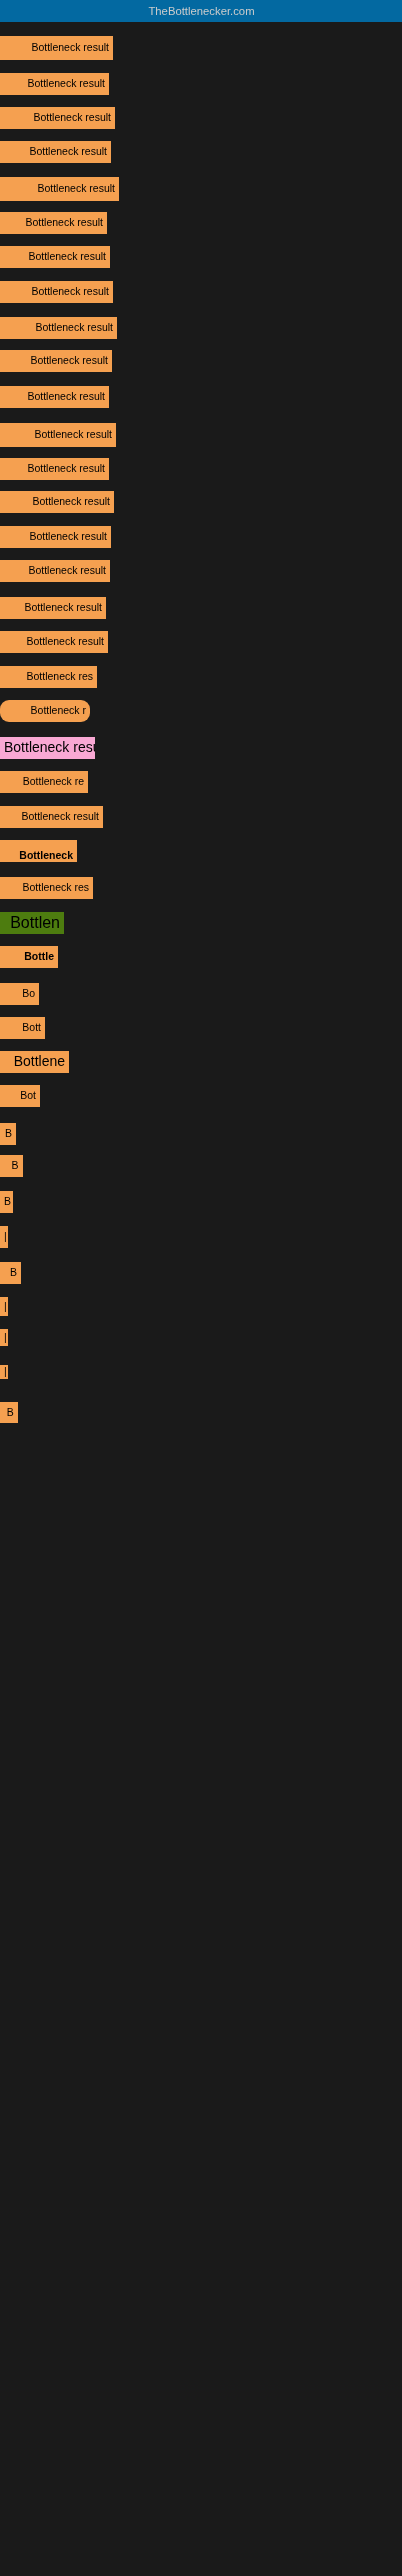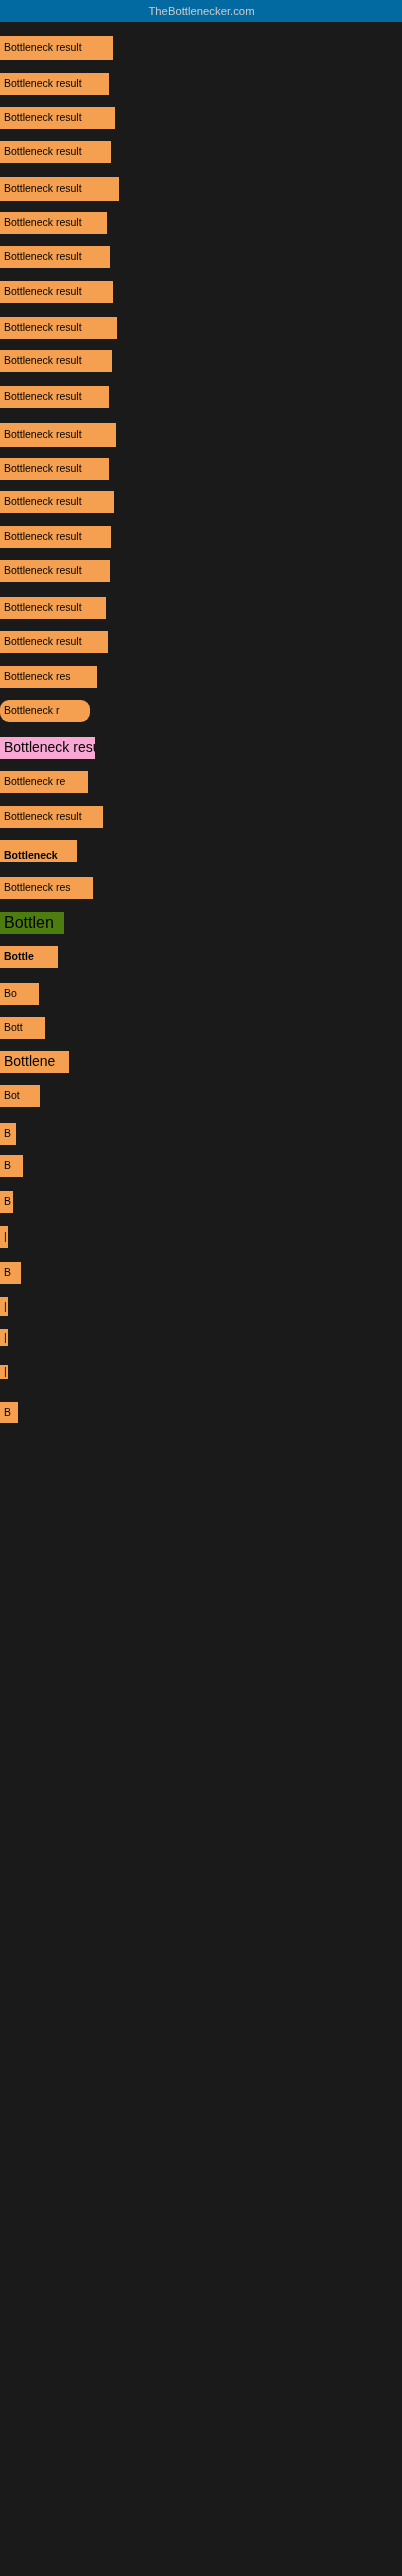--- a/index.html
+++ b/index.html
@@ -22,21 +22,21 @@
       background-color: #0369a1;
     }
   </style>
 </head>
 <body>
 
 <div class="site-title">
   <span>TheBottlenecker.com</span>
 </div>
 
-<div style="position:relative; width:339px; height:2536px; background-color:#1a1a1a;">
+<div style="position:relative; width:339px; height:2536px; background-color:#1a1a1a;text-align:right;">
 <div style="position: absolute; left: 0px; top: 14.5px; width: 113px; height: 24px; background-color: rgb(245, 160, 80); color: rgb(0, 0, 0); font-size: 10.5px; padding: 2.4px 4px; overflow: hidden; white-space: nowrap; line-height: 19.3px;">Bottleneck result</div>
     <div style="position: absolute; left: 0px; top: 51px; width: 109px; height: 22.5px; background-color: rgb(245, 160, 80); color: rgb(0, 0, 0); font-size: 10.5px; padding: 2.4px 4px; overflow: hidden; white-space: nowrap; line-height: 17.7px;">Bottleneck result</div>
     <div style="position: absolute; left: 0px; top: 85px; width: 115px; height: 22.5px; background-color: rgb(245, 160, 80); color: rgb(0, 0, 0); font-size: 10.5px; padding: 2.4px 4px; overflow: hidden; white-space: nowrap; line-height: 17.7px;">Bottleneck result</div>
     <div style="position: absolute; left: 0px; top: 119px; width: 111px; height: 22.5px; background-color: rgb(245, 160, 80); color: rgb(0, 0, 0); font-size: 10.5px; padding: 2.4px 4px; overflow: hidden; white-space: nowrap; line-height: 17.7px;">Bottleneck result</div>
     <div style="position: absolute; left: 0px; top: 155px; width: 119px; height: 24px; background-color: rgb(245, 160, 80); color: rgb(0, 0, 0); font-size: 10.5px; padding: 2.4px 4px; overflow: hidden; white-space: nowrap; line-height: 19.3px;">Bottleneck result</div>
     <div style="position: absolute; left: 0px; top: 190px; width: 107px; height: 22.5px; background-color: rgb(245, 160, 80); color: rgb(0, 0, 0); font-size: 10.5px; padding: 2.4px 4px; overflow: hidden; white-space: nowrap; line-height: 17.7px;">Bottleneck result</div>
     <div style="position: absolute; left: 0px; top: 224px; width: 110px; height: 22.5px; background-color: rgb(245, 160, 80); color: rgb(0, 0, 0); font-size: 10.5px; padding: 2.4px 4px; overflow: hidden; white-space: nowrap; line-height: 17.7px;">Bottleneck result</div>
     <div style="position: absolute; left: 0px; top: 259px; width: 113px; height: 22.5px; background-color: rgb(245, 160, 80); color: rgb(0, 0, 0); font-size: 10.5px; padding: 2.4px 4px; overflow: hidden; white-space: nowrap; line-height: 17.7px;">Bottleneck result</div>
     <div style="position: absolute; left: 0px; top: 295px; width: 117px; height: 22.5px; background-color: rgb(245, 160, 80); color: rgb(0, 0, 0); font-size: 10.5px; padding: 2.4px 4px; overflow: hidden; white-space: nowrap; line-height: 17.7px;">Bottleneck result</div>
     <div style="position: absolute; left: 0px; top: 328px; width: 112px; height: 22.5px; background-color: rgb(245, 160, 80); color: rgb(0, 0, 0); font-size: 10.5px; padding: 2.4px 4px; overflow: hidden; white-space: nowrap; line-height: 17.7px;">Bottleneck result</div>

